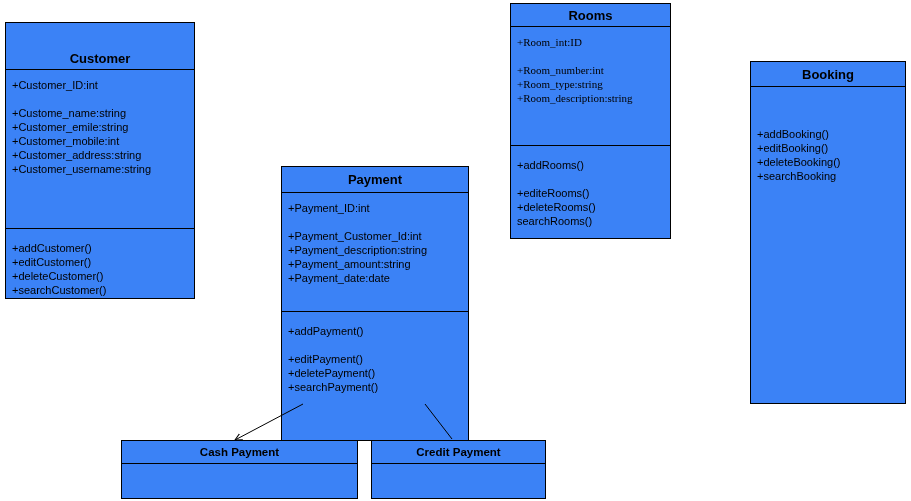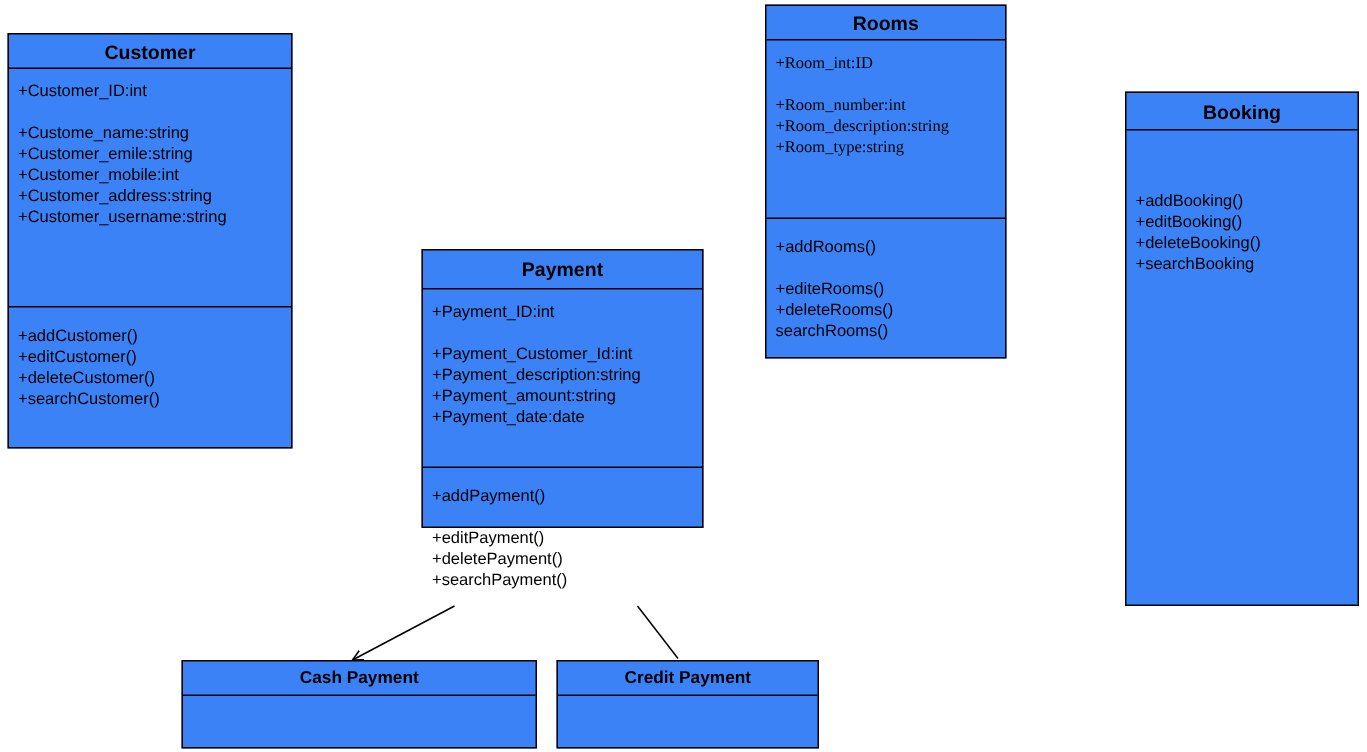--- a/index.html
+++ b/index.html
@@ -42,28 +42,28 @@
   .uml-section.attrs { border-bottom: 1px solid #000000; }
   .uml-section.methods { padding-top: 12px; }
   .line {
     height: 14px;
     line-height: 14px;
     white-space: nowrap;
     overflow: visible;
   }
   
   #cls-customer { left: 5px;   top: 22px;  width: 190px; height: 277px; }
-  #cls-customer .uml-title    { height: 23px; }
+  #cls-customer .uml-title    { height: 23px; margin-top: 24px; }
   #cls-customer .uml-section.attrs { height: 159px; }
 
   #cls-rooms    { left: 510px; top: 3px;   width: 161px; height: 236px; }
   #cls-rooms .uml-title       { height: 23px; }
   #cls-rooms .uml-section.attrs { height: 119px; font-family: Liberation Serif, serif; }
 
-  #cls-payment  { left: 281px; top: 166px; width: 188px; height: 186px; }
+  #cls-payment  { left: 281px; top: 166px; width: 188px; height: 275px; }
   #cls-payment .uml-title     { height: 26px; }
   #cls-payment .uml-section.attrs { height: 119px; }
 
   #cls-booking  { left: 750px; top: 61px;  width: 156px; height: 343px; }
   #cls-booking .uml-title     { height: 25px; }
   #cls-booking .uml-section.attrs { height: 121px; }
 
   #cls-cash     { left: 121px; top: 440px; width: 237px; height: 59px; }
   #cls-cash .uml-title        { height: 23px; font-size: 11.5px; }
 
@@ -100,22 +100,22 @@
         <div class="line">+searchCustomer()</div>
       </div>
   </div>
 
   <div class="uml-class" id="cls-rooms">
     <div class="uml-title">Rooms</div>
     <div class="uml-section attrs">
         <div class="line">+Room_int:ID</div>
         <div class="line"></div>
         <div class="line">+Room_number:int</div>
+        <div class="line">+Room_type:string</div>
         <div class="line">+Room_description:string</div>
-        <div class="line">+Room_type:string</div>
       </div>
     <div class="uml-section methods">
         <div class="line">+addRooms()</div>
         <div class="line"></div>
         <div class="line">+editeRooms()</div>
         <div class="line">+deleteRooms()</div>
         <div class="line">searchRooms()</div>
       </div>
   </div>
 

